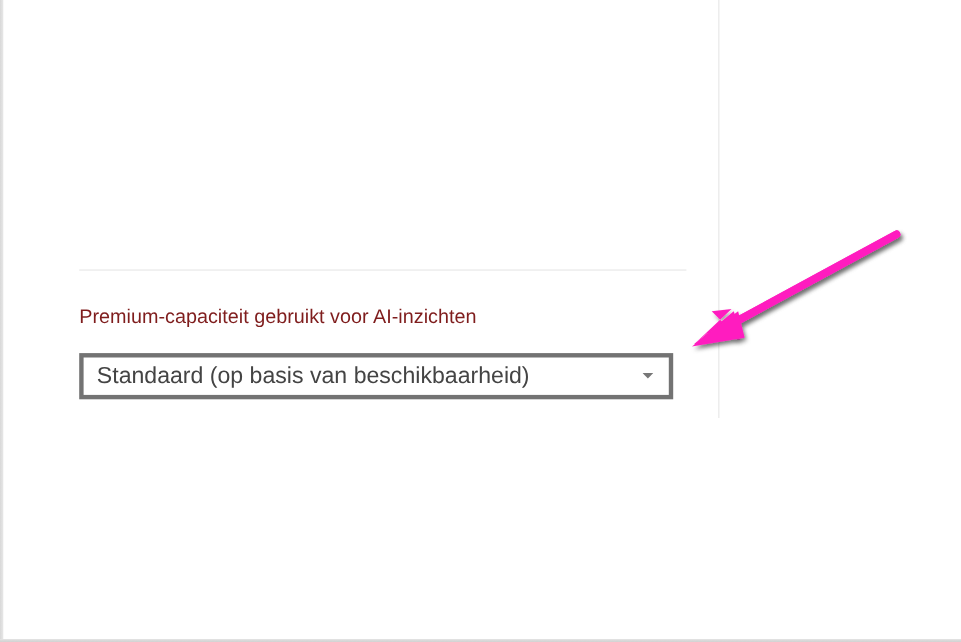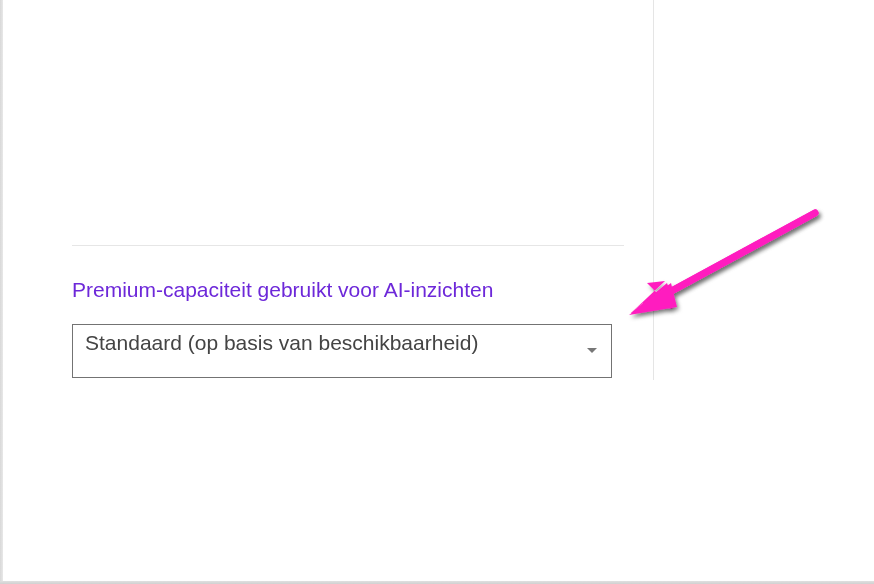--- a/index.html
+++ b/index.html
@@ -44,35 +44,36 @@
       left: 72px;
       top: 245px;
       right: 250px;
     }
     .section-rule {
       border: none;
       border-top: 1px solid #e6e6e6;
       margin-bottom: 26px;
     }
     .section-label {
-      font-size: 21px;
-      color: #6d28d9;
+      font-size: 18px;
+      color: #7f1d1d;
       font-weight: 400;
       margin-bottom: 22px;
       letter-spacing: 0px;
       margin-top: 32px;
     }
     .dropdown {
       display: inline-flex;
-      border: 1px solid #737373;
+      align-items: center;
+      border: 4px solid #737373;
       background: #ffffff;
       padding: 6px 14px 6px 12px;
       cursor: pointer;
       min-width: 540px;
-      height: 54px;
+      height: 42px;
     }
     .dropdown-text {
       font-size: 21px;
       color: #444444;
       flex: 1;
     }
     .dropdown-caret {
       margin-left: 10px;
       display: inline-flex;
       align-items: center;

